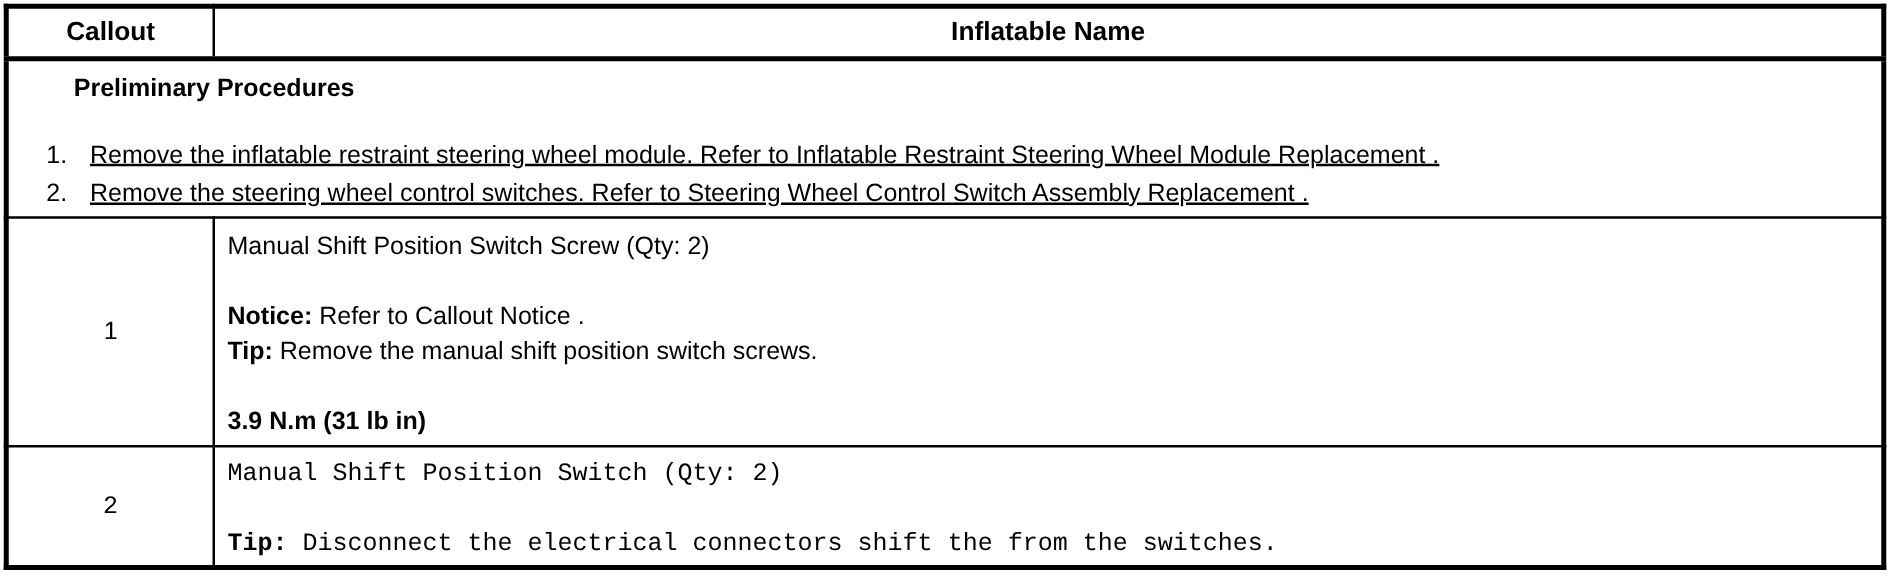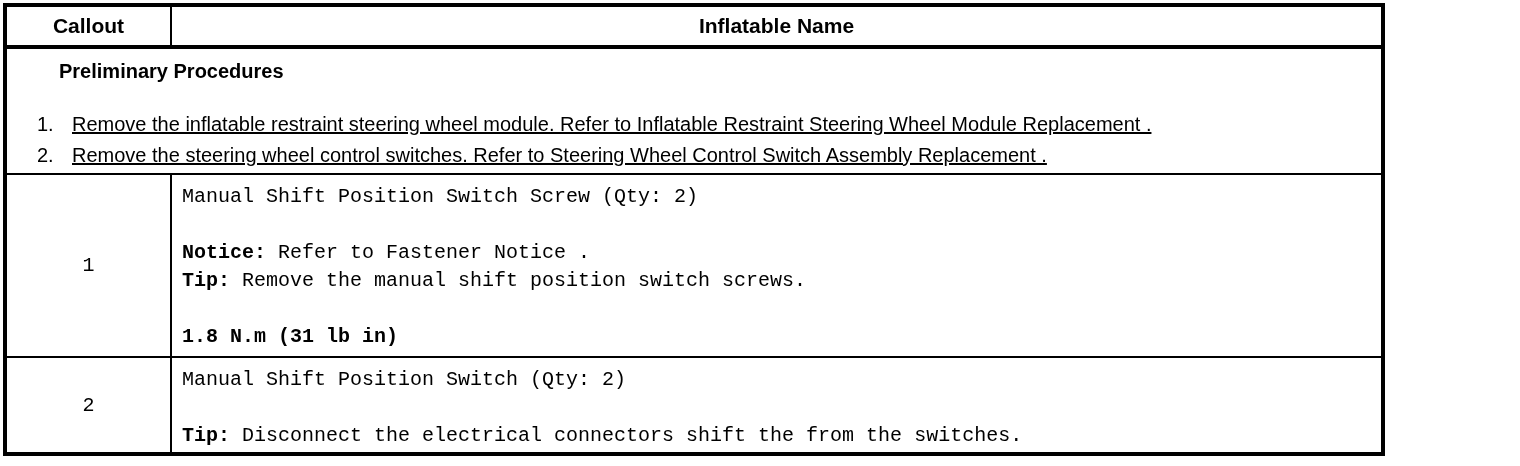--- a/index.html
+++ b/index.html
@@ -10,21 +10,21 @@
     height: 466px;
     overflow: hidden;
   }
   body {
     font-family: "Liberation Sans", sans-serif;
     color: #000000;
   }
   table.doc-table {
     border-collapse: collapse;
     table-layout: fixed;
-    width: 1382px;
+    width: 1506px;
     margin: 3px 0 0 3px;
     border: 4px solid #000000;
     padding-left: 32px;
   }
   col.callout-col { width: 166px; }
 
   tr.header-row th {
     height: 38px;
     border-bottom: 4px solid #000000;
     font-size: 21px;
@@ -61,21 +61,21 @@
     text-align: center;
     vertical-align: middle;
     font-size: 20px;
     padding: 0;
   }
   td.comp-cell {
     vertical-align: top;
     padding: 8px 10px 0 10px;
     font-size: 20px;
   }
-  tr.item-row-1 td { height: 173px; border-bottom: 2px solid #000000; font-family: Liberation Mono, monospace; }
+  tr.item-row-1 td { height: 173px; border-bottom: 2px solid #000000; }
   tr.item-row-2 td { height: 86px; font-family: Liberation Mono, monospace; }
 
   .tline { line-height: 28px; white-space: nowrap; }
   .blank { height: 28px; }
   .bold { font-weight: bold; }
 </style>
 </head>
 <body>
 
 <table class="doc-table">
@@ -102,27 +102,27 @@
       </div>
     </td>
   </tr>
 
   <tr class="item-row-1">
     <td class="callout-cell">1</td>
     <td class="comp-cell">
       <div class="tline">Manual Shift Position Switch Screw (Qty: 2)</div>
       <div class="blank"></div>
       <div class="tline">
-        <span class="bold">Notice:</span><span> Refer to Fastener Notice .</span>
+        <span class="bold">Notice:</span><span> Refer to Callout Notice .</span>
       </div>
       <div class="tline">
         <span class="bold">Tip:</span><span> Remove the manual shift position switch screws.</span>
       </div>
       <div class="blank"></div>
-      <div class="tline bold">1.8 N.m (31 lb in)</div>
+      <div class="tline bold">3.9 N.m (31 lb in)</div>
     </td>
   </tr>
 
   <tr class="item-row-2">
     <td class="callout-cell">2</td>
     <td class="comp-cell">
       <div class="tline">Manual Shift Position Switch (Qty: 2)</div>
       <div class="blank"></div>
       <div class="tline">
         <span class="bold">Tip:</span><span> Disconnect the electrical connectors shift the from the switches.</span>

